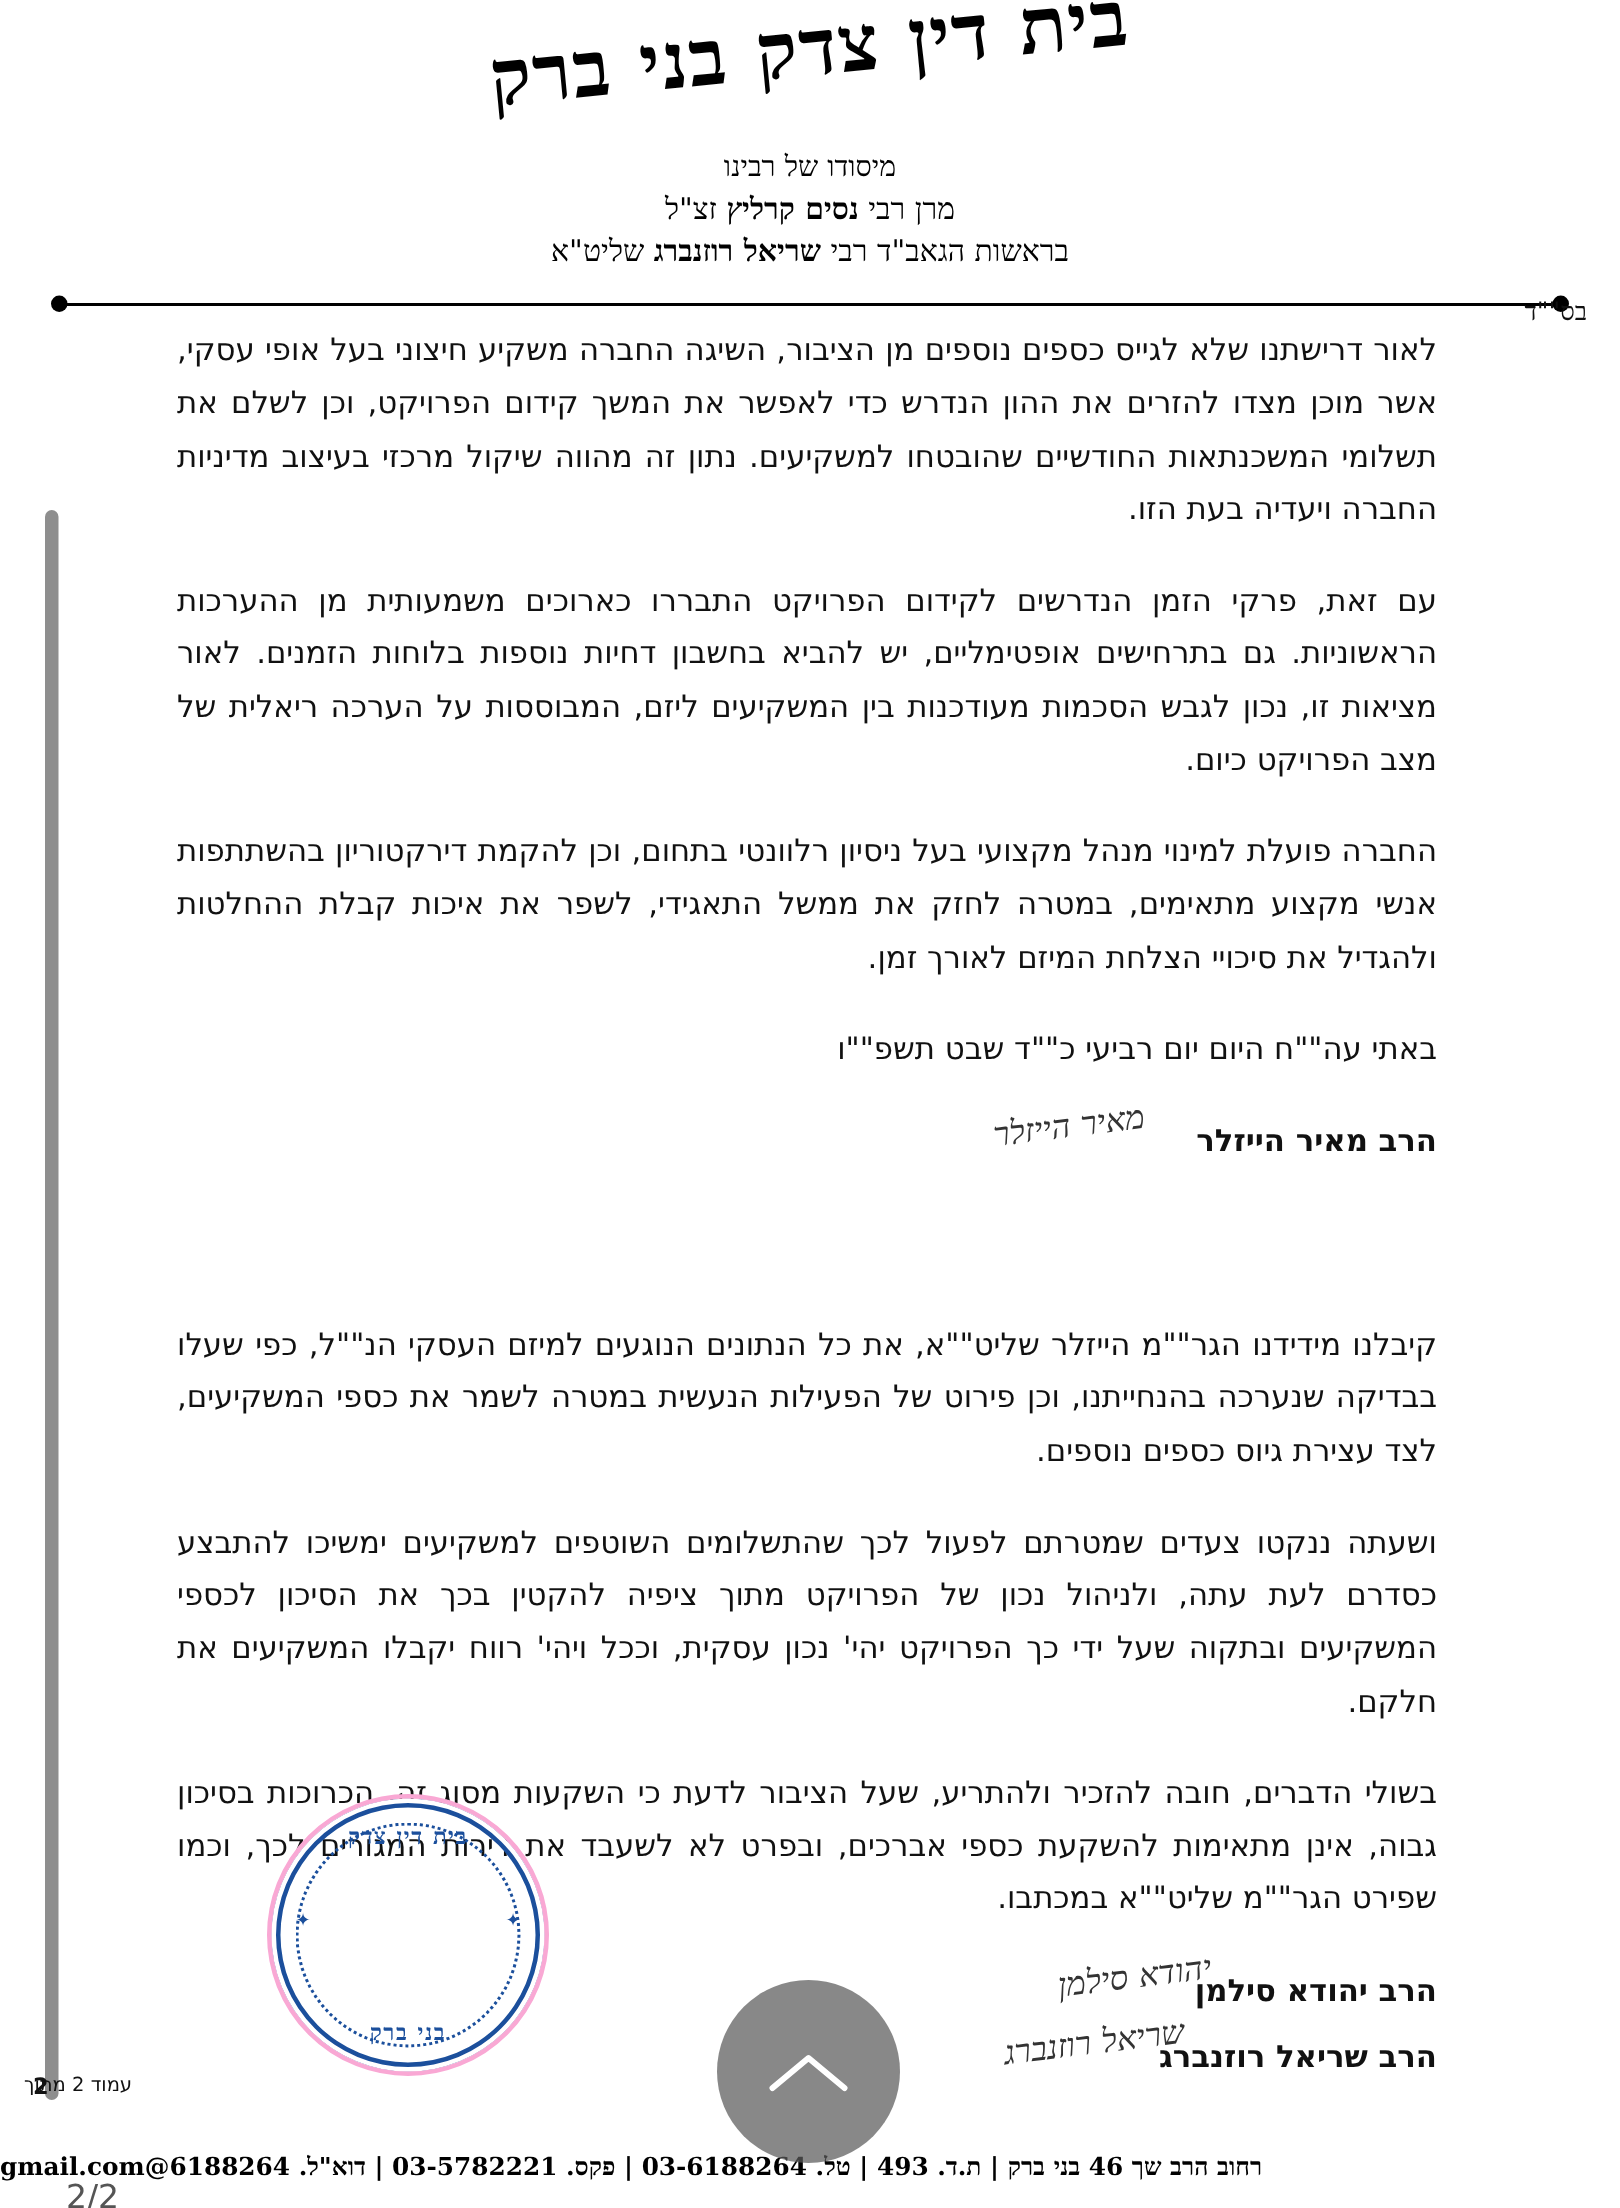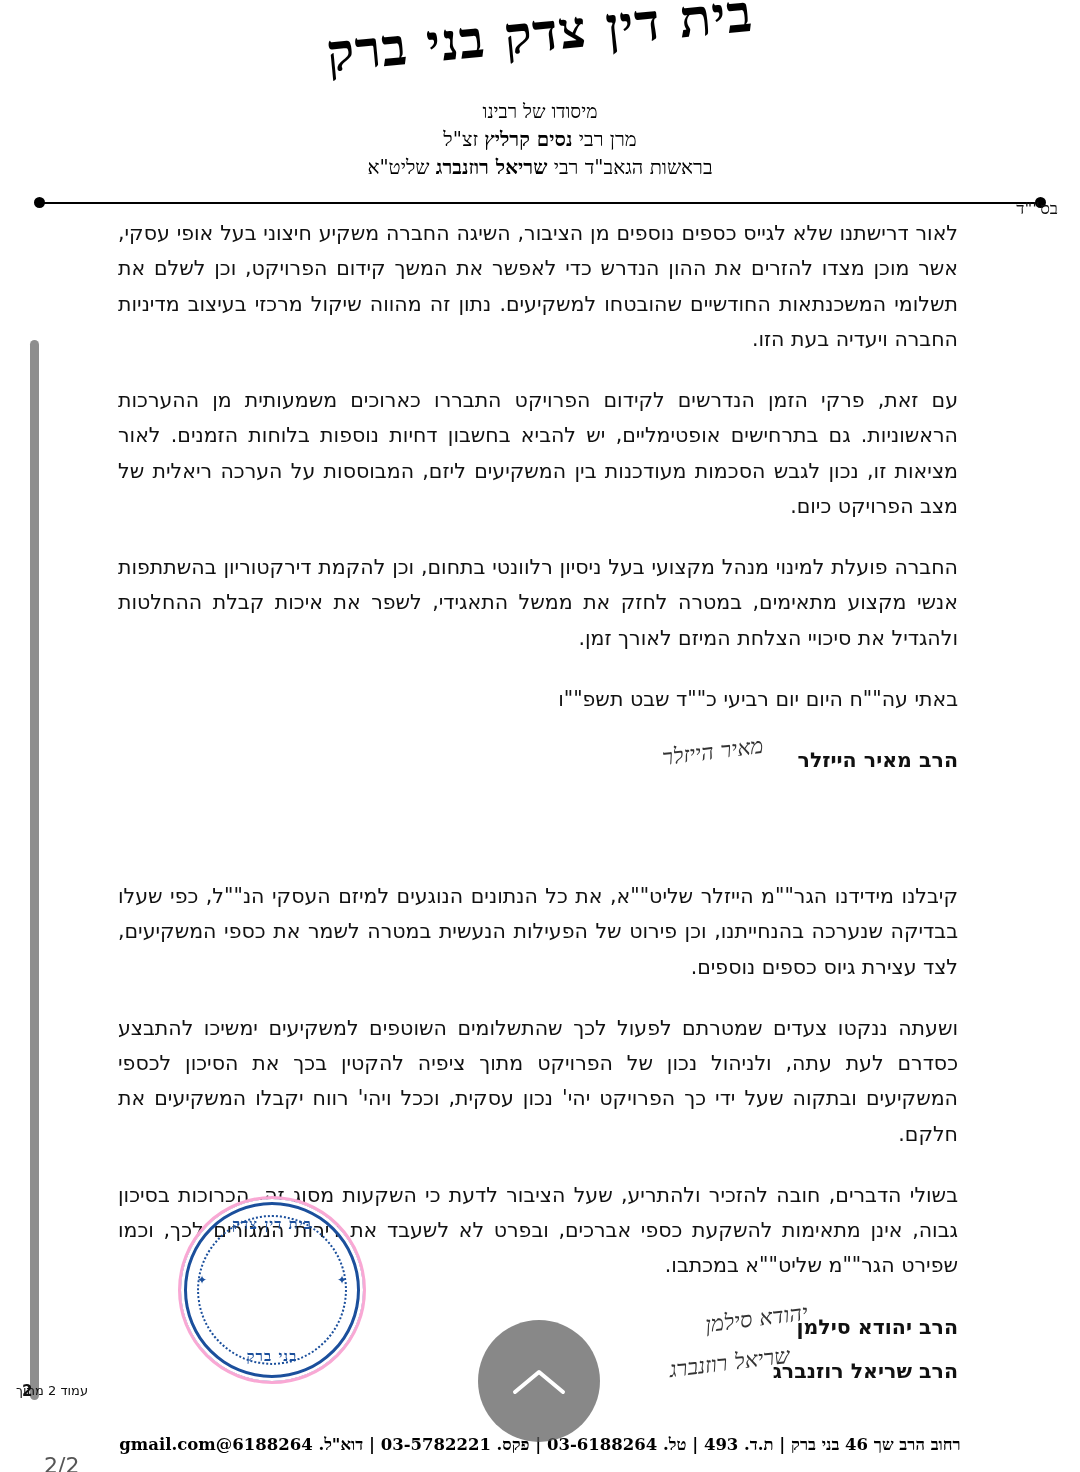--- a/index.html
+++ b/index.html
@@ -146,21 +146,21 @@
   .stamp .star{
     position:absolute;top:74px;font-size:12px;
   }
   .stamp .star.l{left:16px;}
   .stamp .star.r{right:16px;}
 
   
   .footer{
     position:absolute;
     left:0;right:0;bottom:14px;
-    text-align:center;
+    text-align:left;
     font-family:"DejaVu Serif", serif;
     color:#000;
   }
   .footer .f-he{
     font-size:16.5px;direction:rtl;font-weight:bold;margin-bottom:3px;
   }
   .footer .f-en{
     font-size:16px;font-weight:bold;
   }
 

